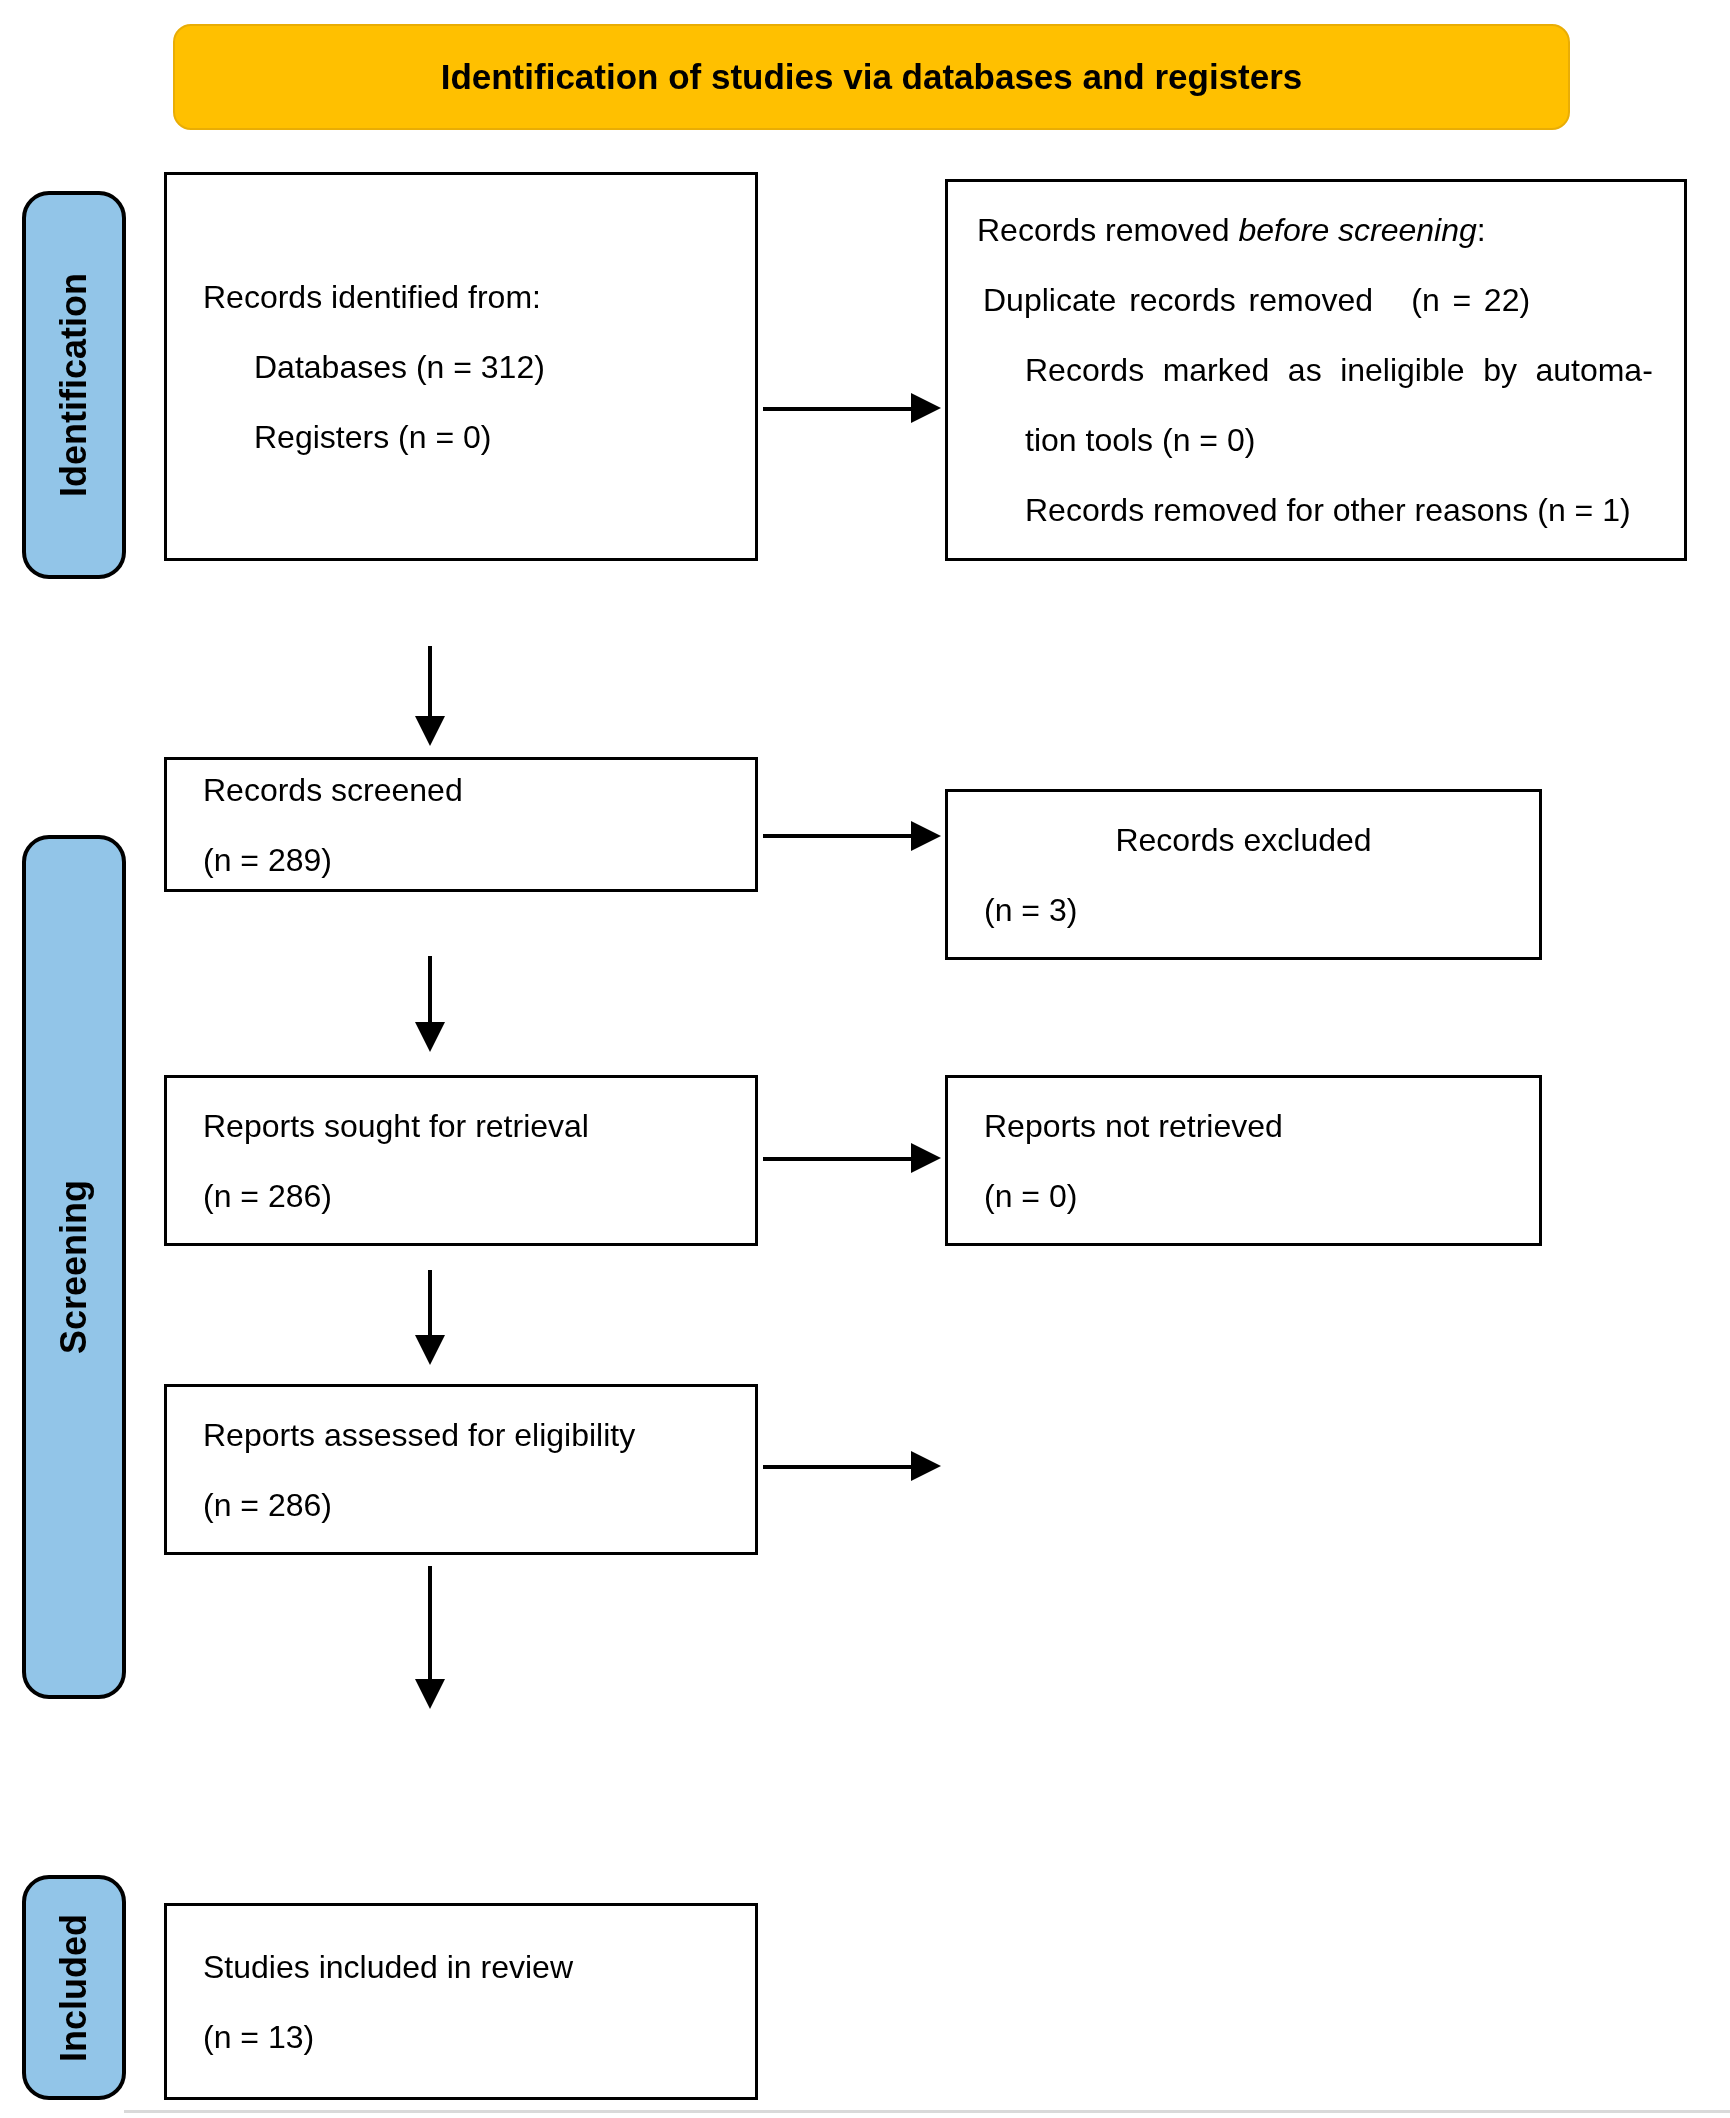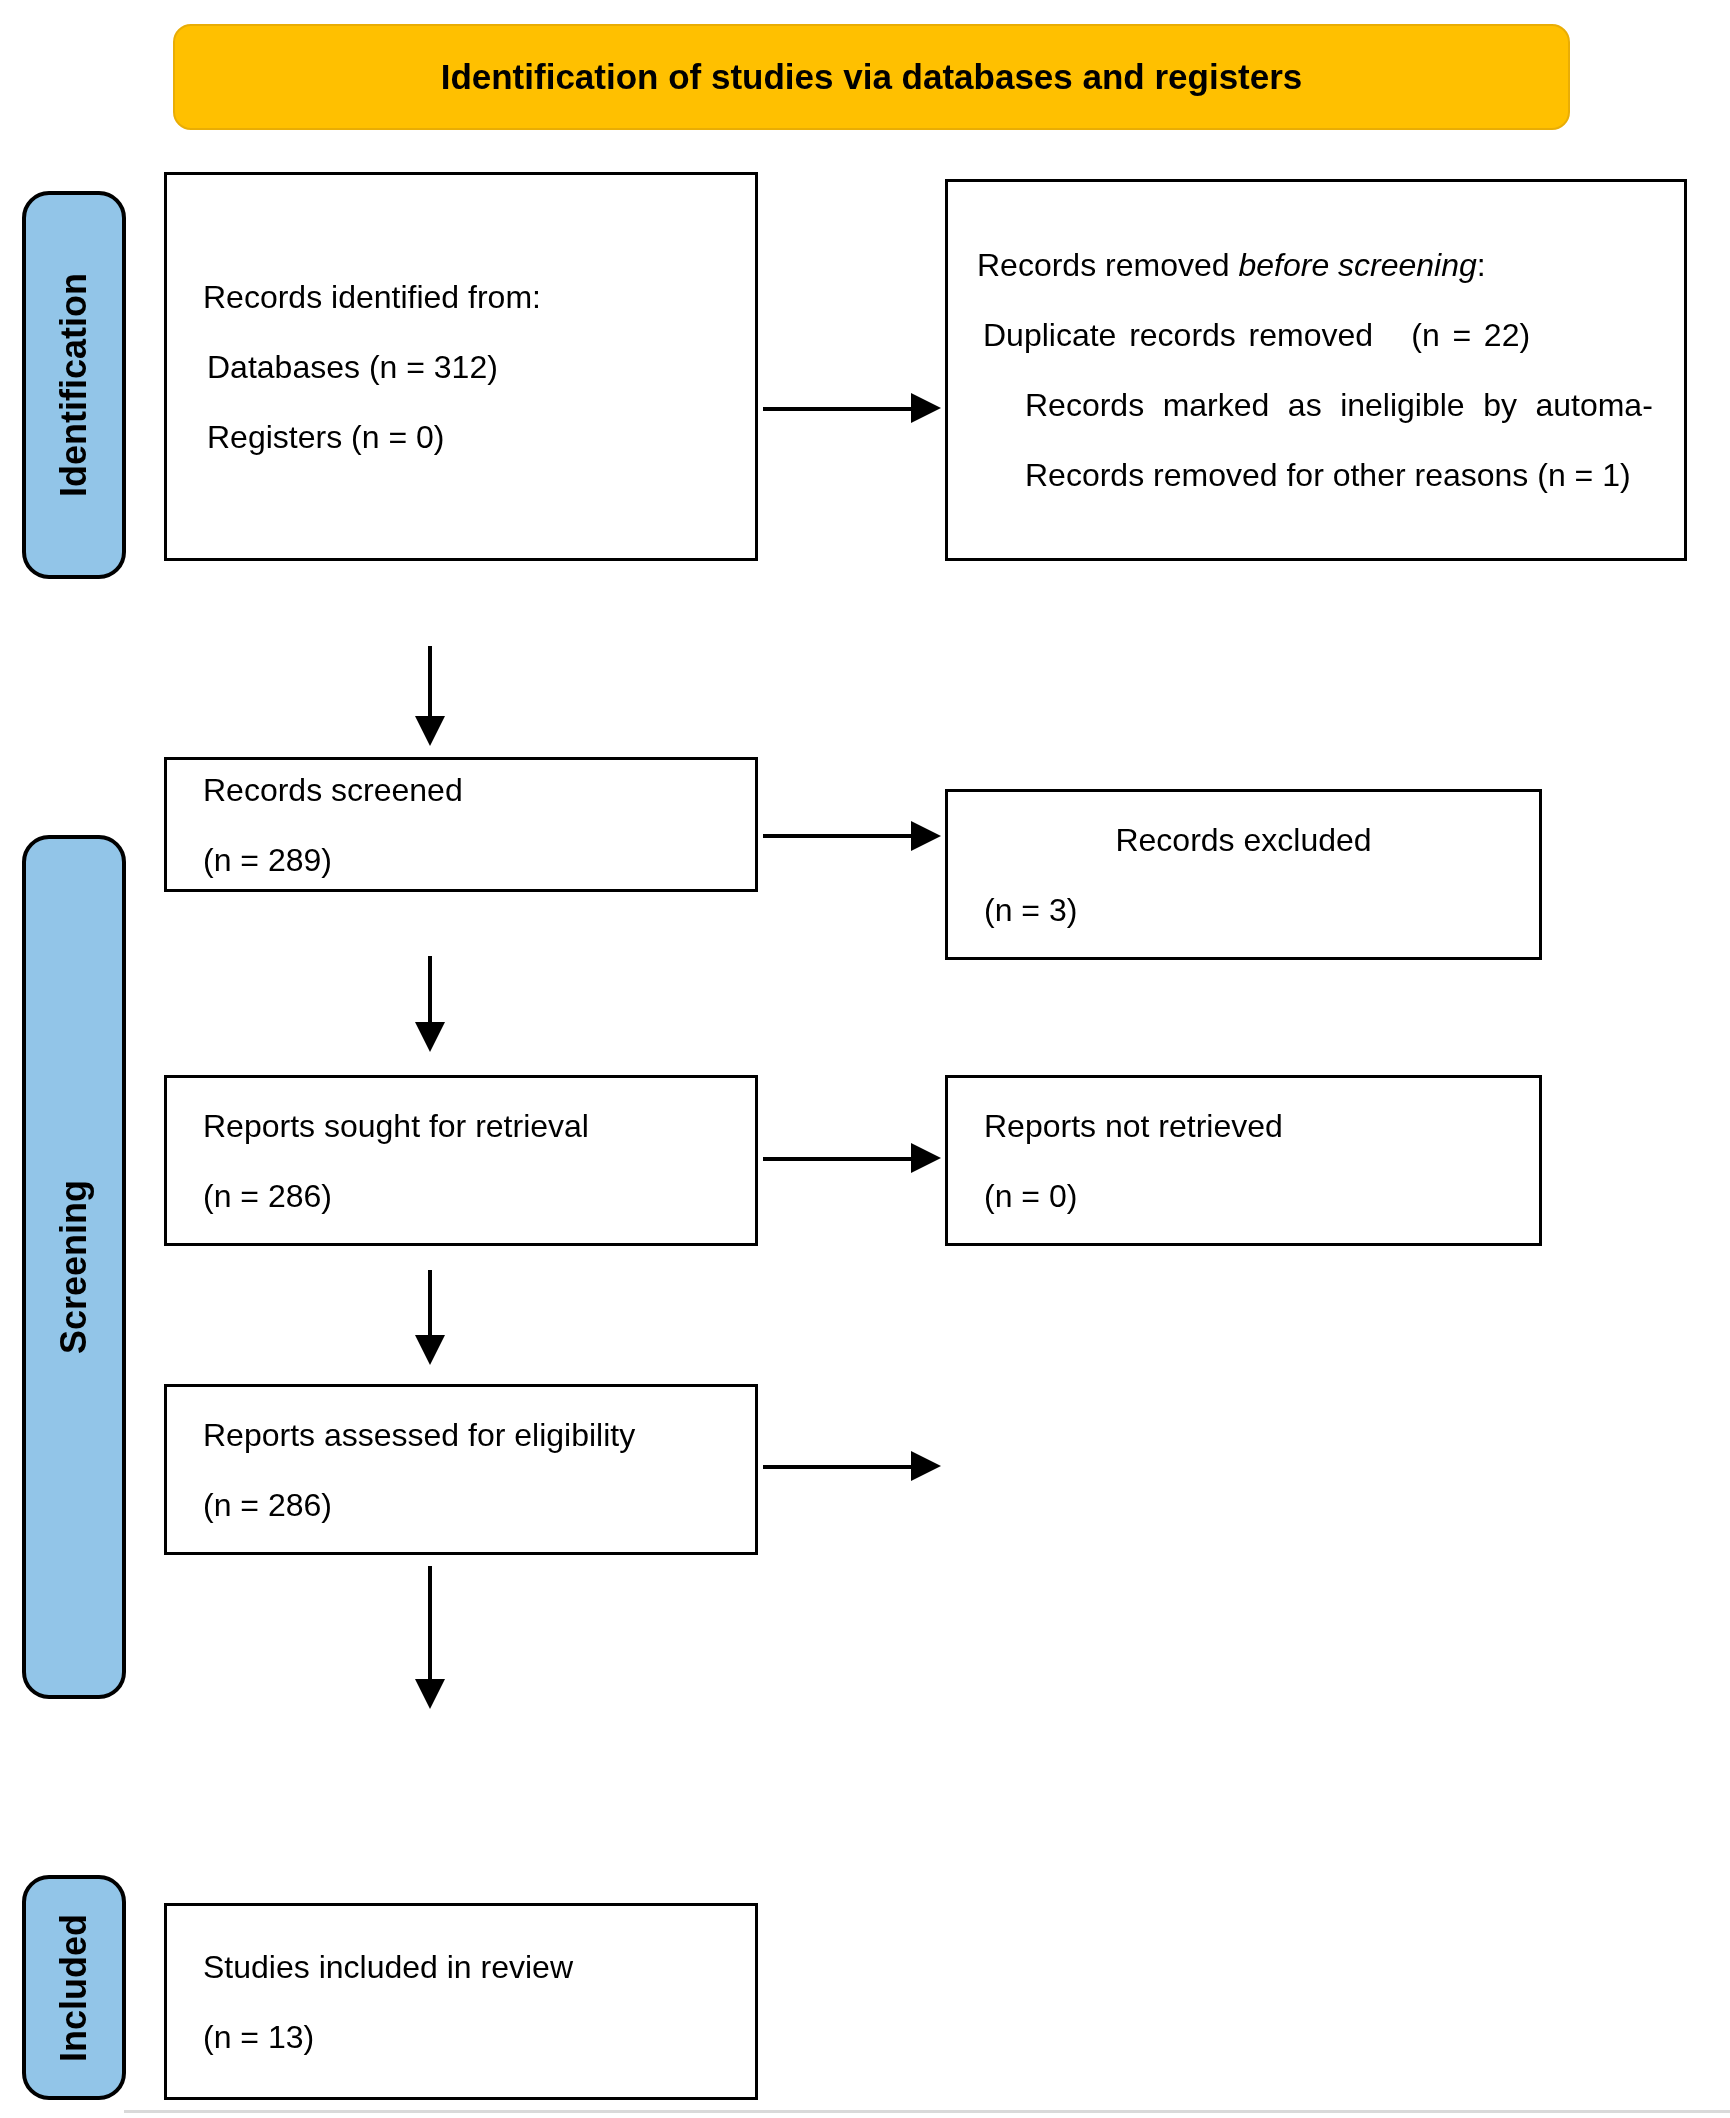--- a/index.html
+++ b/index.html
@@ -19,21 +19,21 @@
   .bar-ident{top:191px;height:388px;}
   .bar-screen{top:835px;height:864px;}
   .bar-incl{top:1875px;height:225px;}
 
   
   .box{position:absolute;background:#fff;border:3.8px solid #000;box-sizing:border-box;
     display:flex;flex-direction:column;justify-content:center;}
   .line{font-size:32px;line-height:70px;white-space:pre-wrap;}
   .pad{padding-left:36px;}
   .pad-sm{padding-left:29px;}
-  .indent{padding-left:40px;}
+  .indent{padding-left:87px;}
   .indent-sm{padding-left:77px;}
   .center{text-align:center;}
   .just{word-spacing:0.30em;}
   .just-sm{word-spacing:0.12em;padding-left:35px;}
   .it{font-style:italic;}
 
   .b1{left:164px;top:172px;width:594px;height:389px;}
   .rb1{left:945px;top:179px;width:742px;height:382px;}
   .b2{left:164px;top:757px;width:594px;height:135px;}
   .rb2{left:945px;top:757px;width:597px;height:171px;margin-top:32px;}
@@ -75,20 +75,21 @@
   <div class="box b1">
     <div class="line pad">Records identified from:</div>
     <div class="line indent">Databases (n = 312)</div>
     <div class="line indent">Registers (n = 0)</div>
   </div>
 
   <div class="box rb1">
     <div class="line pad-sm"><span>Records removed </span><span class="it">before screening</span><span>:</span></div>
     <div class="line indent-sm just-sm">Duplicate records removed   (n = 22)</div>
     <div class="line indent-sm just">Records marked as ineligible by automa-</div>
+    <div class="line indent-sm">tion tools (n = 0)</div>
     <div class="line indent-sm">Records removed for other reasons (n = 1)</div>
   </div>
 
   <div class="box b2">
     <div class="line pad">Records screened</div>
     <div class="line pad">(n = 289)</div>
   </div>
 
   <div class="box rb2">
     <div class="line center">Records excluded</div>

